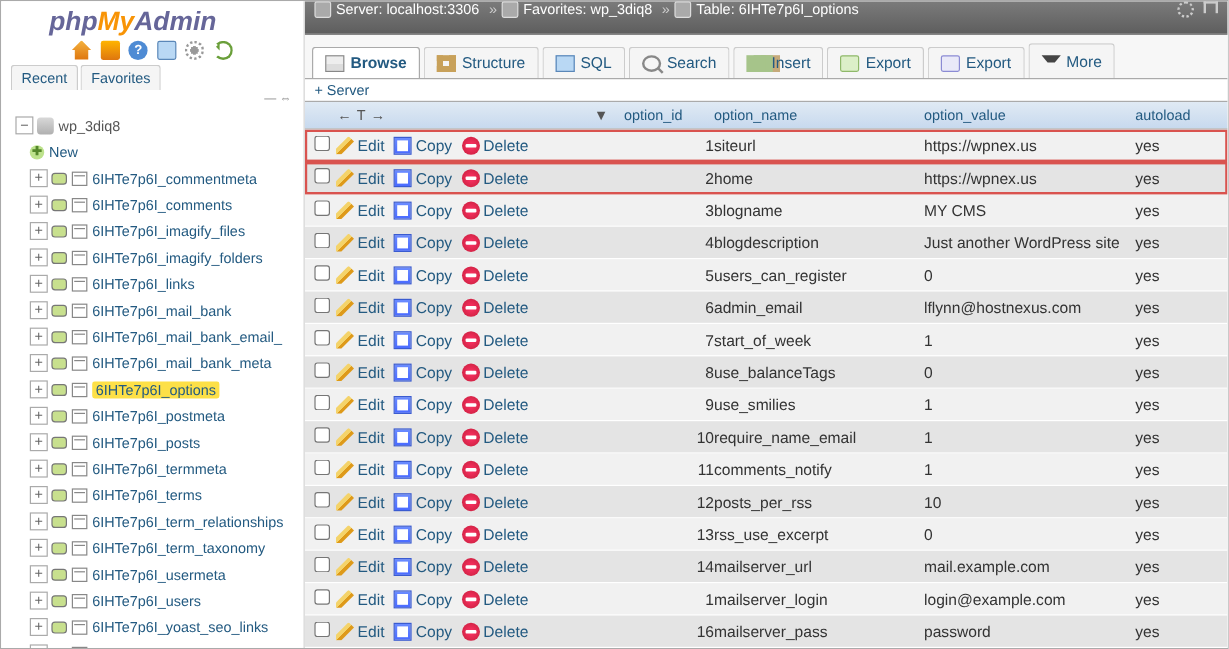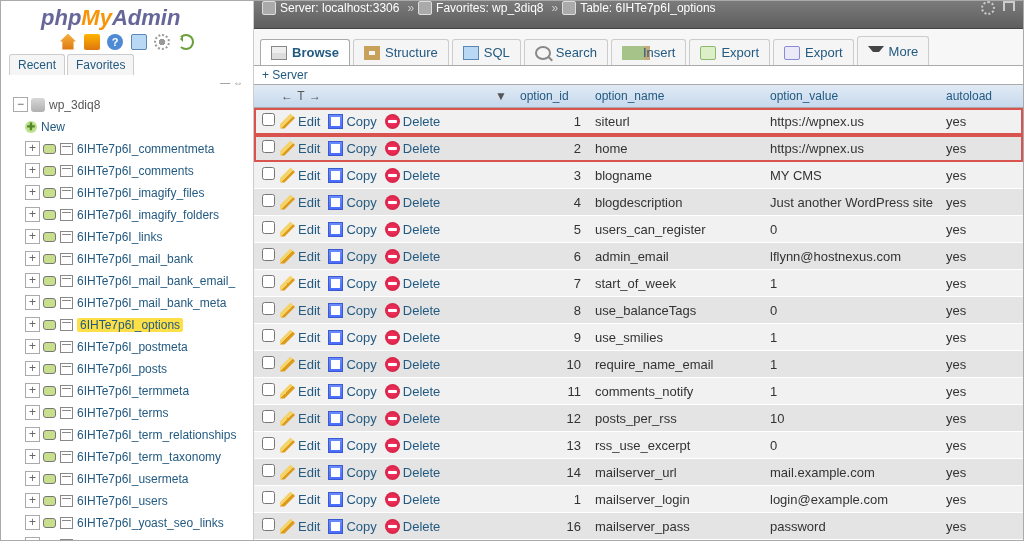--- a/index.html
+++ b/index.html
@@ -54,21 +54,21 @@
 .tic-search:after{content:"";position:absolute;width:5px;height:2px;background:#888;right:-4px;bottom:-2px;transform:rotate(45deg)}
 .tic-insert{background:#a6c48a;width:5px;height:14px;box-shadow:6px 0 #a6c48a,12px 0 #c6aa7a}
 .tic-export{background:#dcefc8;border:1px solid #8fb96a;border-radius:2px}
 .tic-import{background:#e9e9f8;border:1px solid #8b8bd4;border-radius:2px}
 .tic-more{width:0;height:0;border:5px solid transparent;border-top:6px solid #444;margin-top:4px}
 .opts{padding:2px 8px;font-size:12px}
 .hdr{display:flex;align-items:center;background:linear-gradient(#e0eaf4,#c7d9ee);border-top:1px solid #aaa;border-bottom:1px solid #aaa;height:24px;font-size:12px}
 .hdr .hcell{color:#235a81;font-weight:400}
 .col-chk{width:26px;padding-left:8px}
 .col-act{width:240px;display:flex;align-items:center}
-.col-id{width:75px;text-align:right;padding-right:14px}
+.col-id{width:75px;text-align:right;}
 .col-name{width:175px}
 .col-val{width:176px}
 .col-auto{flex:1}
 .hdr .arrows span{display:inline-block;width:14px;text-align:center;color:#555;font-size:12px}
 .hdr .sort-dn{color:#666;font-size:10px;margin-left:6px}
 .rows{flex:1;overflow:auto}
 .row{display:flex;align-items:center;height:27px;font-size:13px;border-bottom:1px solid #fff}
 .row.even{background:#f1f1f1}
 .row.odd{background:#e4e4e4}
 .row.hl{outline:2px solid #d9534f;outline-offset:-2px}

